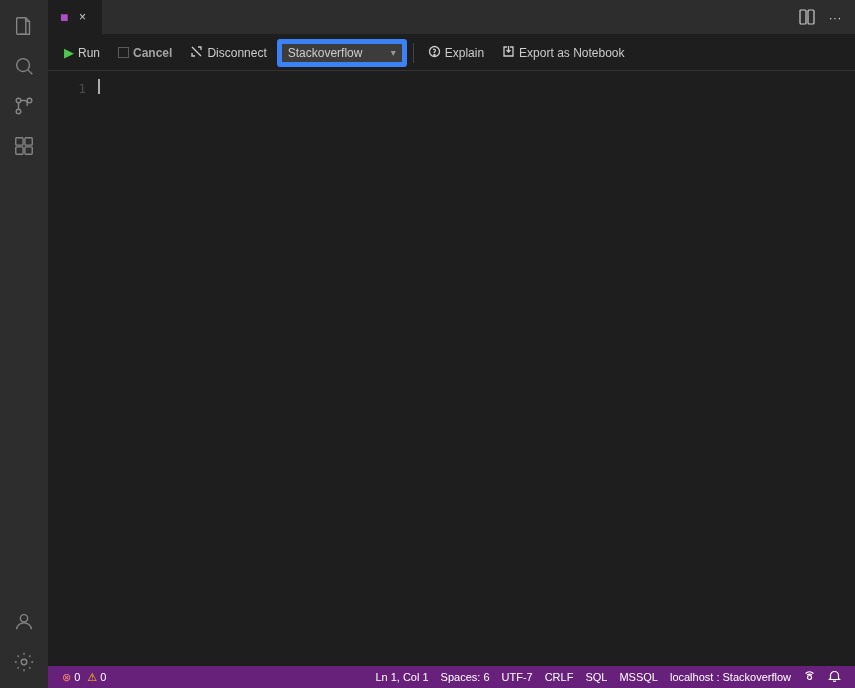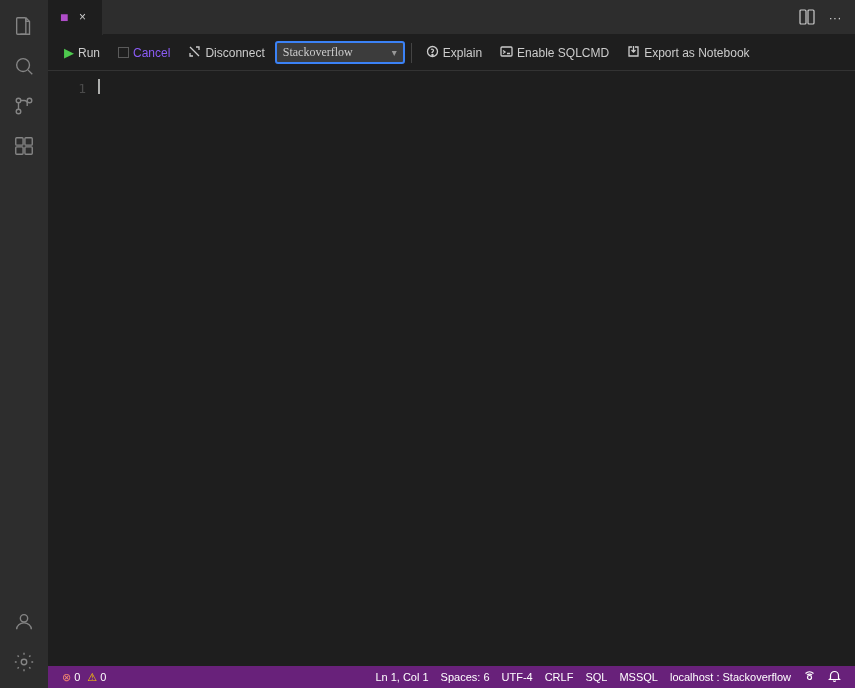--- a/index.html
+++ b/index.html
@@ -126,45 +126,44 @@
       display: flex;
       align-items: center;
       gap: 4px;
       padding: 3px 8px;
       border-radius: 3px;
       cursor: pointer;
       font-size: 12px;
       color: #cccccc;
       white-space: nowrap;
     }
-    .toolbar-btn.disabled { color: #8b5cf6; cursor: default; }
+    .toolbar-btn.disabled { color: #a3a3a3; cursor: default; font-weight: bold; }
     .toolbar-separator {
       width: 1px;
       height: 20px;
       background: #444;
       margin: 0 4px;
     }
     .toolbar-btn .btn-icon {
       font-size: 13px;
     }
 
     
     .connection-dropdown {
       display: flex;
       align-items: center;
       background: #3c3c3c;
-      border: 2px solid #3b82f6;
+      border: 5px solid #3b82f6;
       border-radius: 3px;
       padding: 2px 6px;
       cursor: pointer;
       gap: 4px;
       font-size: 12px;
       color: #cccccc;
       min-width: 130px;
-      font-family: Liberation Serif, serif;
     }
     .dropdown-arrow { font-size: 10px; color: #999; margin-left: auto; }
 
     
     .editor-area {
       flex: 1;
       background: #1e1e1e;
       display: flex;
       overflow: hidden;
     }
@@ -329,29 +328,20 @@
       <span class="btn-icon">
         <svg width="13" height="13" viewBox="0 0 13 13" fill="none" stroke="#cccccc" stroke-width="1.3">
           <circle cx="6.5" cy="6.5" r="5"></circle>
           <path d="M5 4.5a1.5 1.5 0 012.5 1.1c0 1-1.5 1.4-1.5 2.4"></path>
           <circle cx="6.5" cy="10" r="0.6" fill="#cccccc"></circle>
         </svg>
       </span>
       <span>Explain</span>
     </div>
 
-    <div class="toolbar-btn">
-      <span class="btn-icon">
-        <svg width="13" height="13" viewBox="0 0 13 13" fill="none" stroke="#cccccc" stroke-width="1.3">
-          <rect x="1" y="2" width="11" height="9" rx="1"></rect>
-          <path d="M3 5.5l2 1.5-2 1.5M7 8.5h3"></path>
-        </svg>
-      </span>
-      <span>Enable SQLCMD</span>
-    </div>
 
     <div class="toolbar-btn">
       <span class="btn-icon">
         <svg width="13" height="13" viewBox="0 0 13 13" fill="none" stroke="#cccccc" stroke-width="1.3">
           <path d="M8 2h3v9H2V2h3"></path>
           <path d="M6.5 1v6M4.5 5l2 2 2-2"></path>
         </svg>
       </span>
       <span>Export as Notebook</span>
     </div>
@@ -376,21 +366,21 @@
       <span>0</span>
     </div>
     <div class="status-spacer"></div>
     <div class="status-item">
       <span>Ln 1, Col 1</span>
     </div>
     <div class="status-item">
       <span>Spaces: 6</span>
     </div>
     <div class="status-item">
-      <span>UTF-4</span>
+      <span>UTF-7</span>
     </div>
     <div class="status-item">
       <span>CRLF</span>
     </div>
     <div class="status-item">
       <span>SQL</span>
     </div>
     <div class="status-item">
       <span>MSSQL</span>
     </div>

